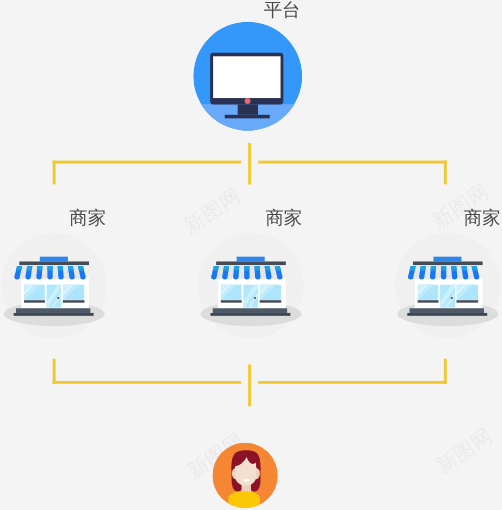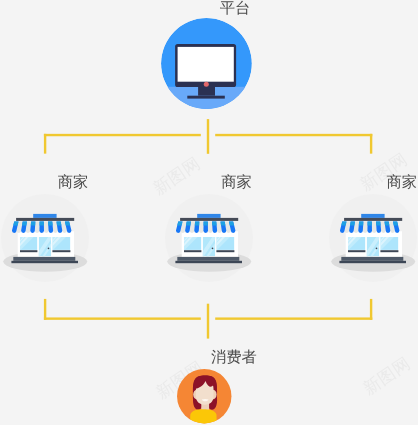--- a/index.html
+++ b/index.html
@@ -139,21 +139,20 @@
   <svg class="abs" style="left:0;top:290px;" width="418" height="60" viewBox="0 0 418 60">
     <g fill="#f0c830">
       <rect x="206.8" y="13.7" width="2.4" height="34.9"></rect>
       <rect x="43.9" y="27.45" width="156.9" height="2.4"></rect>
       <rect x="215.2" y="27.45" width="157.1" height="2.4"></rect>
       <rect x="43.9" y="8.9" width="2.4" height="20.95"></rect>
       <rect x="369.9" y="8.9" width="2.4" height="20.95"></rect>
     </g>
   </svg>
 
-  <div class="label" style="left:160.9px;top:350px;width:90px;">消费者</div>
 
   <svg class="abs" style="left:177.1px;top:368.9px;" width="55" height="56" viewBox="0 0 55 56">
 <g id="consumer">
   <circle cx="27.25" cy="27.2" r="27.2" fill="#f58634"></circle>
   <clipPath id="avclip">
           <circle cx="27.25" cy="27.2" r="27.2"></circle>
         </clipPath>
   <g clip-path="url(#avclip)">
   <path d="M16.0 31.1C15.7 10.5 17.5 6.5 28.1 6.5C38.7 6.5 40.4 10.5 40.1 31.1C40.1 36.7 38.3 40.7 35.1 40.7C31.5 40.7 30.5 36.5 30.5 32.5L25.7 32.5C25.7 36.5 24.7 40.7 21.1 40.7C17.9 40.7 16.0 36.7 16.0 31.1Z" fill="#8c1228"></path>
   <path d="M21.3 20.9C18.1 20.5 16.2 22.5 16.2 25.5C16.2 28.7 18.3 30.9 21.3 30.3Z" fill="#edd0b9"></path>

